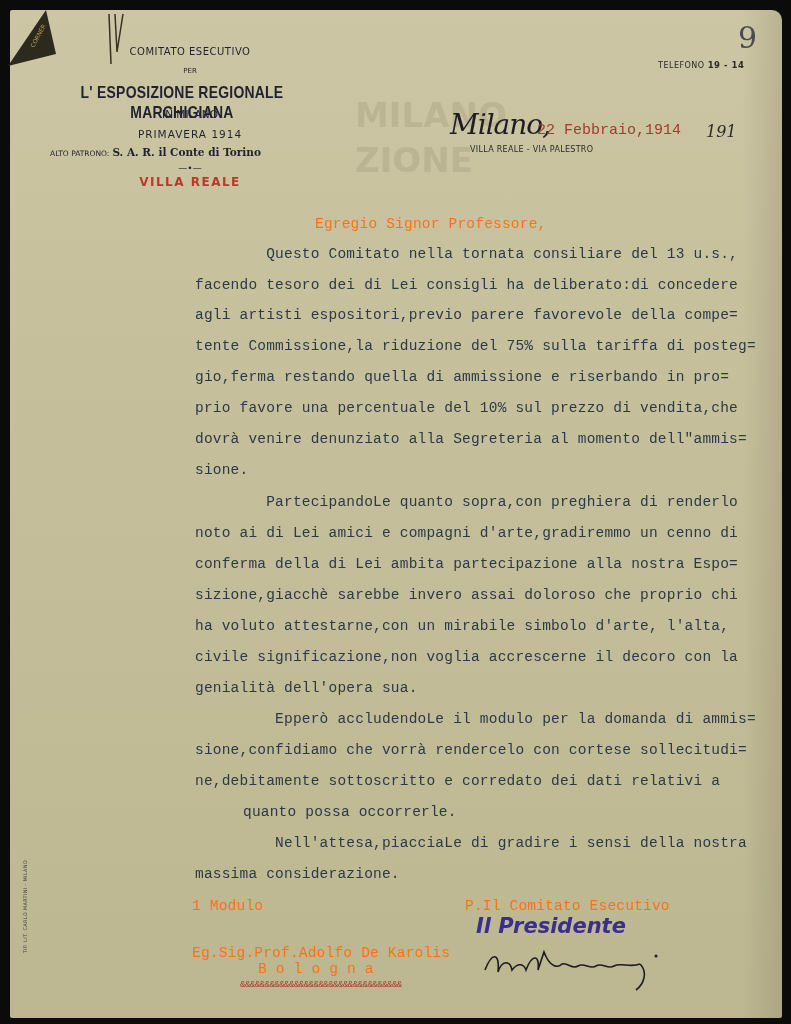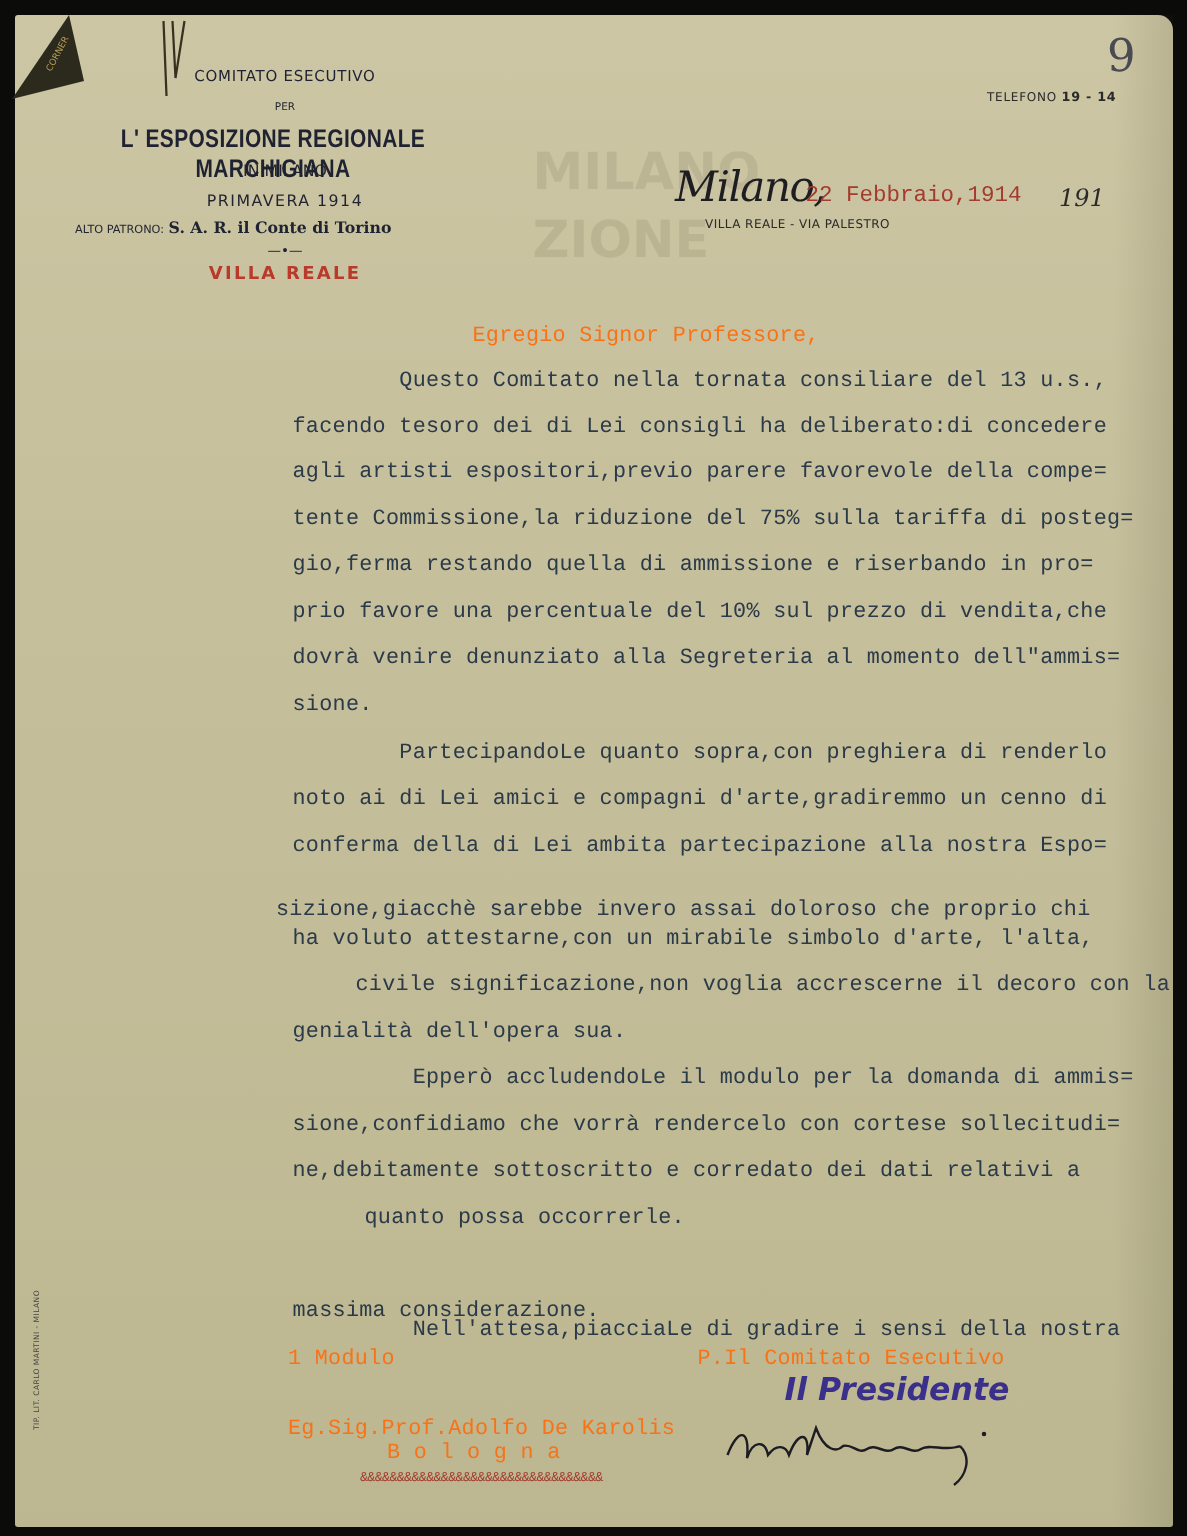--- a/index.html
+++ b/index.html
@@ -27,21 +27,21 @@
   .tel b { font-size:8.5px; }
   .pagenum { position:absolute; left:738px; top:20px; font-family:"DejaVu Serif", serif; font-size:30px; color:#4a4a52; }
   .milano { position:absolute; left:450px; top:108px; font-family:"DejaVu Serif", serif; font-style:italic; font-size:28px; color:#1d1d22; letter-spacing:-1px; }
   .date { position:absolute; left:537px; top:122px; font-family:"Liberation Mono", monospace; font-size:15px; color:#a33b2e; }
   .yr { position:absolute; left:706px; top:122px; font-family:"DejaVu Serif", serif; font-style:italic; font-size:16px; color:#2a2a2a; }
   .addr { position:absolute; left:425px; top:145px; font-family:"DejaVu Sans", sans-serif; font-size:8px; color:#2a2a2a; letter-spacing:0.3px;padding-left:45px; }
   .ghost { position:absolute; font-family:"DejaVu Sans", sans-serif; font-weight:bold; color:rgba(120,115,90,0.18); font-size:34px; }
   .typed { position:absolute; font-family:"Liberation Mono", monospace; font-size:14.5px; color:#2b3a48; white-space:pre; letter-spacing:0.2px; }
   .red { color:#f97316; }
   .greeting { left:315px; top:216px; }
-  .stamp { position:absolute; left:523px; top:914px; font-family:"DejaVu Sans", sans-serif; font-style:italic; font-weight:bold; font-size:21px; color:#3a2f8a; }
+  .stamp { position:absolute; left:476px; top:914px; font-family:"DejaVu Sans", sans-serif; font-style:italic; font-weight:bold; font-size:21px; color:#3a2f8a; }
   .sig { position:absolute; left:480px; top:942px; width:190px; height:50px; }
   .underline { position:absolute; left:240px; top:980px; font-family:"Liberation Mono", monospace; font-size:9px; color:#a33b2e; letter-spacing:-0.5px; }
   .vert { position:absolute; left:22px; top:860px; font-family:"DejaVu Sans", sans-serif; font-size:5px; color:#444; writing-mode:vertical-rl; transform:rotate(180deg); letter-spacing:0.3px; }
   .ink { position:absolute; left:105px; top:12px; width:20px; height:55px; }
 </style>
 </head>
 <body>
 
 <div class="paper"></div>
 
@@ -86,29 +86,29 @@
 <div class="typed" style="left:195px;top:277px;">facendo tesoro dei di Lei consigli ha deliberato:di concedere</div>
 <div class="typed" style="left:195px;top:307px;">agli artisti espositori,previo parere favorevole della compe=</div>
 <div class="typed" style="left:195px;top:338px;">tente Commissione,la riduzione del 75% sulla tariffa di posteg=</div>
 <div class="typed" style="left:195px;top:369px;">gio,ferma restando quella di ammissione e riserbando in pro=</div>
 <div class="typed" style="left:195px;top:400px;">prio favore una percentuale del 10% sul prezzo di vendita,che</div>
 <div class="typed" style="left:195px;top:431px;">dovrà venire denunziato alla Segreteria al momento dell"ammis=</div>
 <div class="typed" style="left:195px;top:462px;">sione.</div>
 <div class="typed" style="left:195px;top:494px;">        PartecipandoLe quanto sopra,con preghiera di renderlo</div>
 <div class="typed" style="left:195px;top:525px;">noto ai di Lei amici e compagni d'arte,gradiremmo un cenno di</div>
 <div class="typed" style="left:195px;top:556px;">conferma della di Lei ambita partecipazione alla nostra Espo=</div>
-<div class="typed" style="left:184px;top:587px;margin-top:12px;">sizione,giacchè sarebbe invero assai doloroso che proprio chi</div>
+<div class="typed" style="left:195px;top:587px;">sizione,giacchè sarebbe invero assai doloroso che proprio chi</div>
 <div class="typed" style="left:195px;top:618px;">ha voluto attestarne,con un mirabile simbolo d'arte, l'alta,</div>
-<div class="typed" style="left:195px;top:649px;margin-left:42px;">civile significazione,non voglia accrescerne il decoro con la</div>
+<div class="typed" style="left:195px;top:649px;">civile significazione,non voglia accrescerne il decoro con la</div>
 <div class="typed" style="left:195px;top:680px;">genialità dell'opera sua.</div>
 <div class="typed" style="left:195px;top:711px;">         Epperò accludendoLe il modulo per la domanda di ammis=</div>
 <div class="typed" style="left:195px;top:742px;">sione,confidiamo che vorrà rendercelo con cortese sollecitudi=</div>
 <div class="typed" style="left:195px;top:773px;">ne,debitamente sottoscritto e corredato dei dati relativi a</div>
 <div class="typed" style="left:195px;top:804px;margin-left:48px;">quanto possa occorrerle.</div>
-<div class="typed" style="left:195px;top:835px;margin-top:44px;">         Nell'attesa,piacciaLe di gradire i sensi della nostra</div>
+<div class="typed" style="left:195px;top:835px;">         Nell'attesa,piacciaLe di gradire i sensi della nostra</div>
 <div class="typed" style="left:195px;top:866px;">massima considerazione.</div>
 
 <div class="typed red" style="left:192px;top:898px;">1 Modulo</div>
 <div class="typed red" style="left:465px;top:898px;">P.Il Comitato Esecutivo</div>
 <div class="stamp">Il Presidente</div>
 
 <svg class="sig" viewBox="0 0 190 50">
   <path d="M5 28 C12 10, 20 10, 18 30 C22 18, 30 18, 32 28 C38 20, 44 22, 46 28 C52 12, 60 12, 58 28 L64 10 C70 26, 78 26, 82 22 C88 20, 92 28, 98 24 C104 20, 110 28, 116 24 C122 20, 128 28, 134 24 C140 20, 150 26, 160 22 M160 22 C168 30, 164 42, 156 48" stroke="#1c1c22" stroke-width="1.6" fill="none"></path>
   <circle cx="176" cy="14" r="1.5" fill="#1c1c22"></circle>
 </svg>

